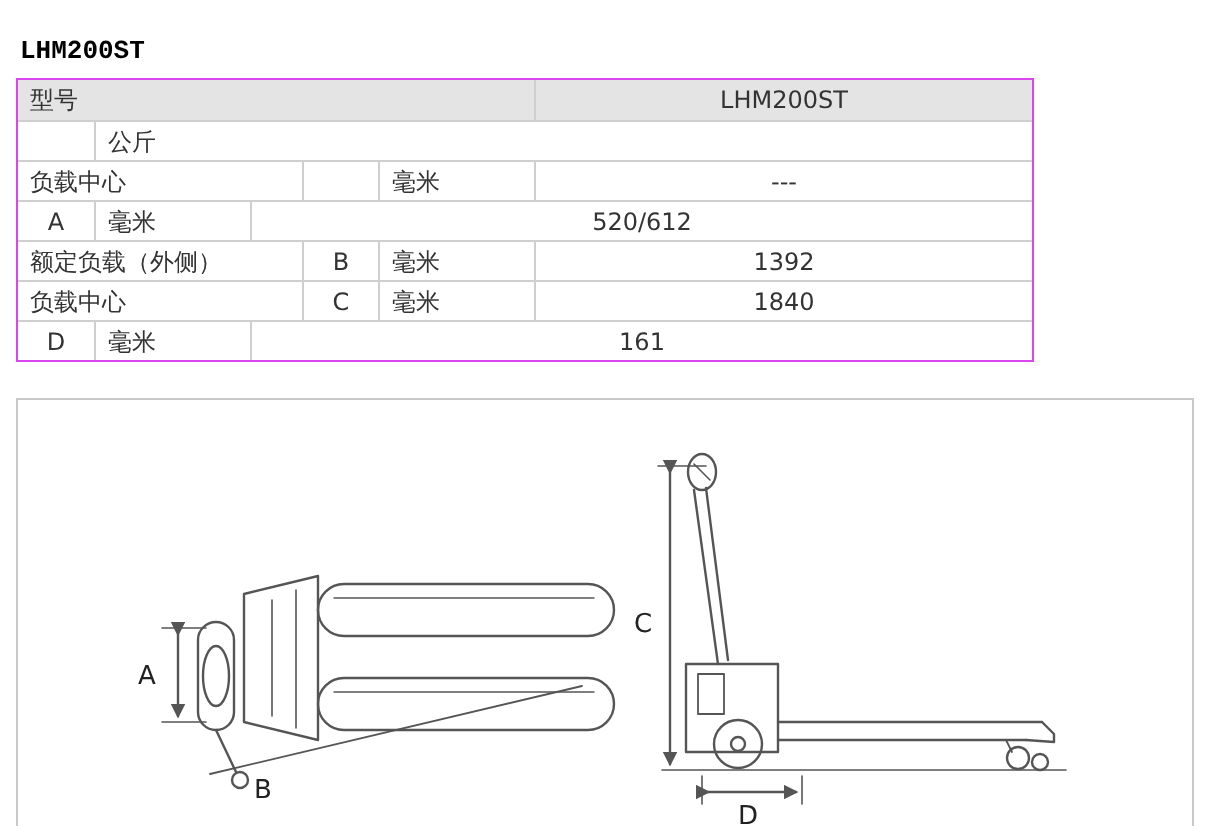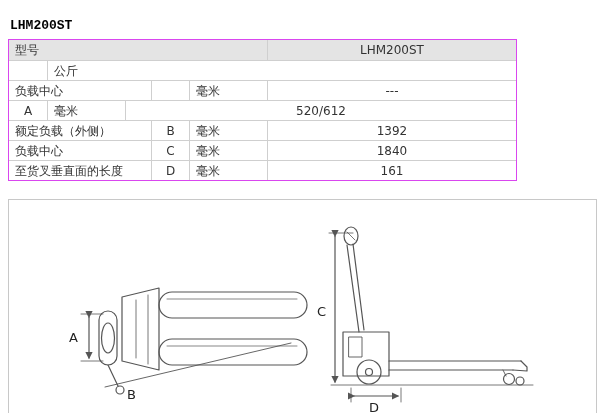--- a/index.html
+++ b/index.html
@@ -88,21 +88,20 @@
     </div>
 
     <div class="trow">
       <div class="cell c-label">负载中心</div>
       <div class="cell c-letter">C</div>
       <div class="cell c-unit">毫米</div>
       <div class="cell c-value">1840</div>
     </div>
 
     <div class="trow">
-      <div class="cell c-label">至货叉垂直面的长度</div>
       <div class="cell c-letter">D</div>
       <div class="cell c-unit">毫米</div>
       <div class="cell c-value">161</div>
     </div>
   </div>
 
   <div class="diagram-box">
     <svg viewBox="0 0 587 216">
       <defs>
         <marker id="ah" markerWidth="7" markerHeight="7" refX="5" refY="3" orient="auto">

